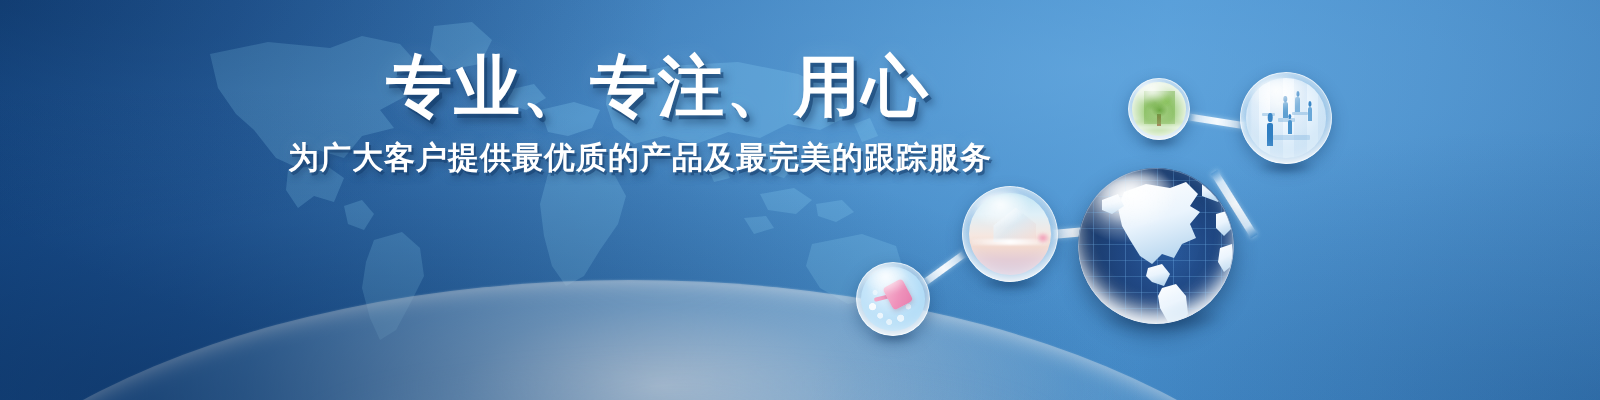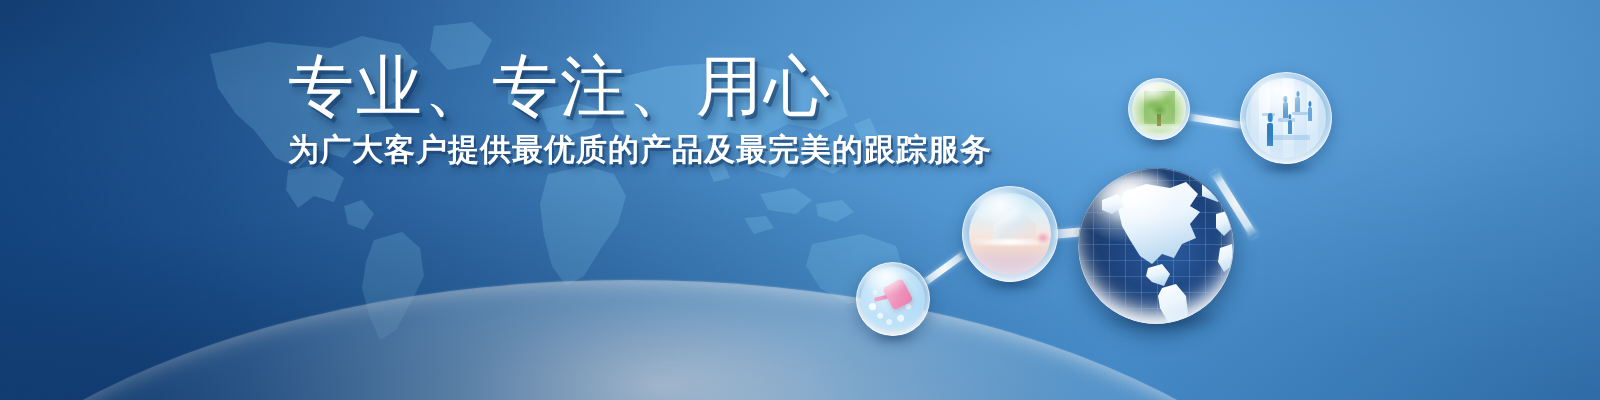--- a/index.html
+++ b/index.html
@@ -71,31 +71,32 @@
   
   .copy {
     position:absolute;
     left:288px; top:54px;
     width:740px;
     z-index:6;
   }
   .headline {
     color:#ffffff;
     font-size:66px;
-    font-weight:normal;
+    font-weight:bold;
     line-height:1.0;
     letter-spacing:2px;
     white-space:nowrap;
     text-shadow:
        3px 4px 0px rgba(17,58,106,0.55),
        5px 7px 9px rgba(10,40,78,0.55),
        0 0 22px rgba(190,225,250,0.20);
+    text-align: center;
   }
   .subhead {
-    margin-top:12px;
+    margin-top:20px;
     color:#ffffff;
     font-size:31px;
     font-weight:bold;
     line-height:1.1;
     letter-spacing:1px;
     white-space:nowrap;
     text-shadow:
        2px 3px 0px rgba(17,58,106,0.50),
        3px 5px 7px rgba(10,40,78,0.50),
        0 0 16px rgba(190,225,250,0.18);

